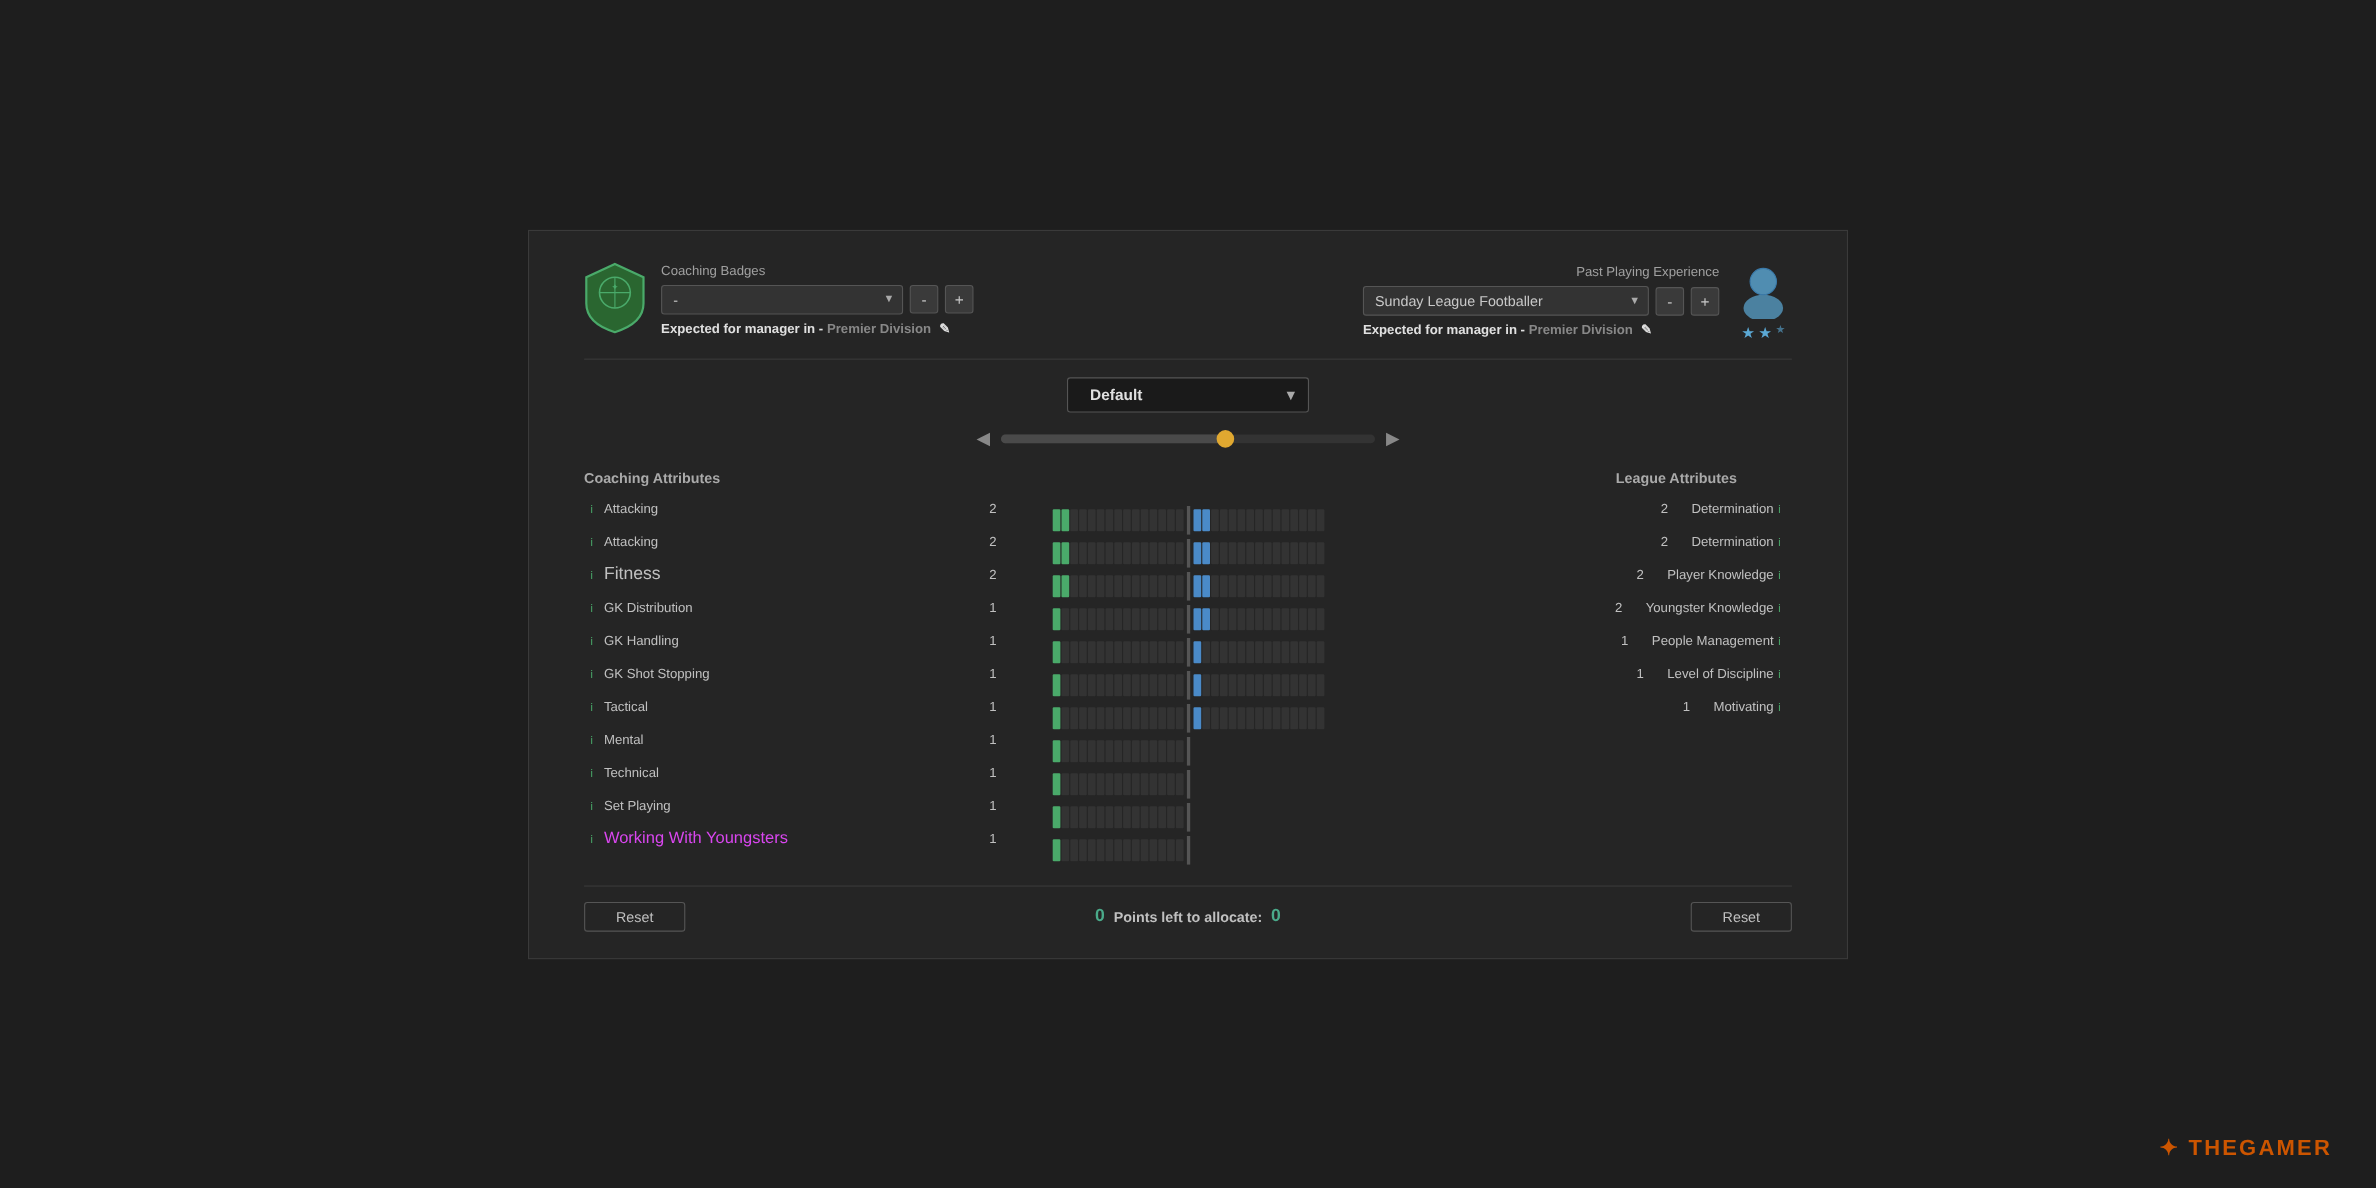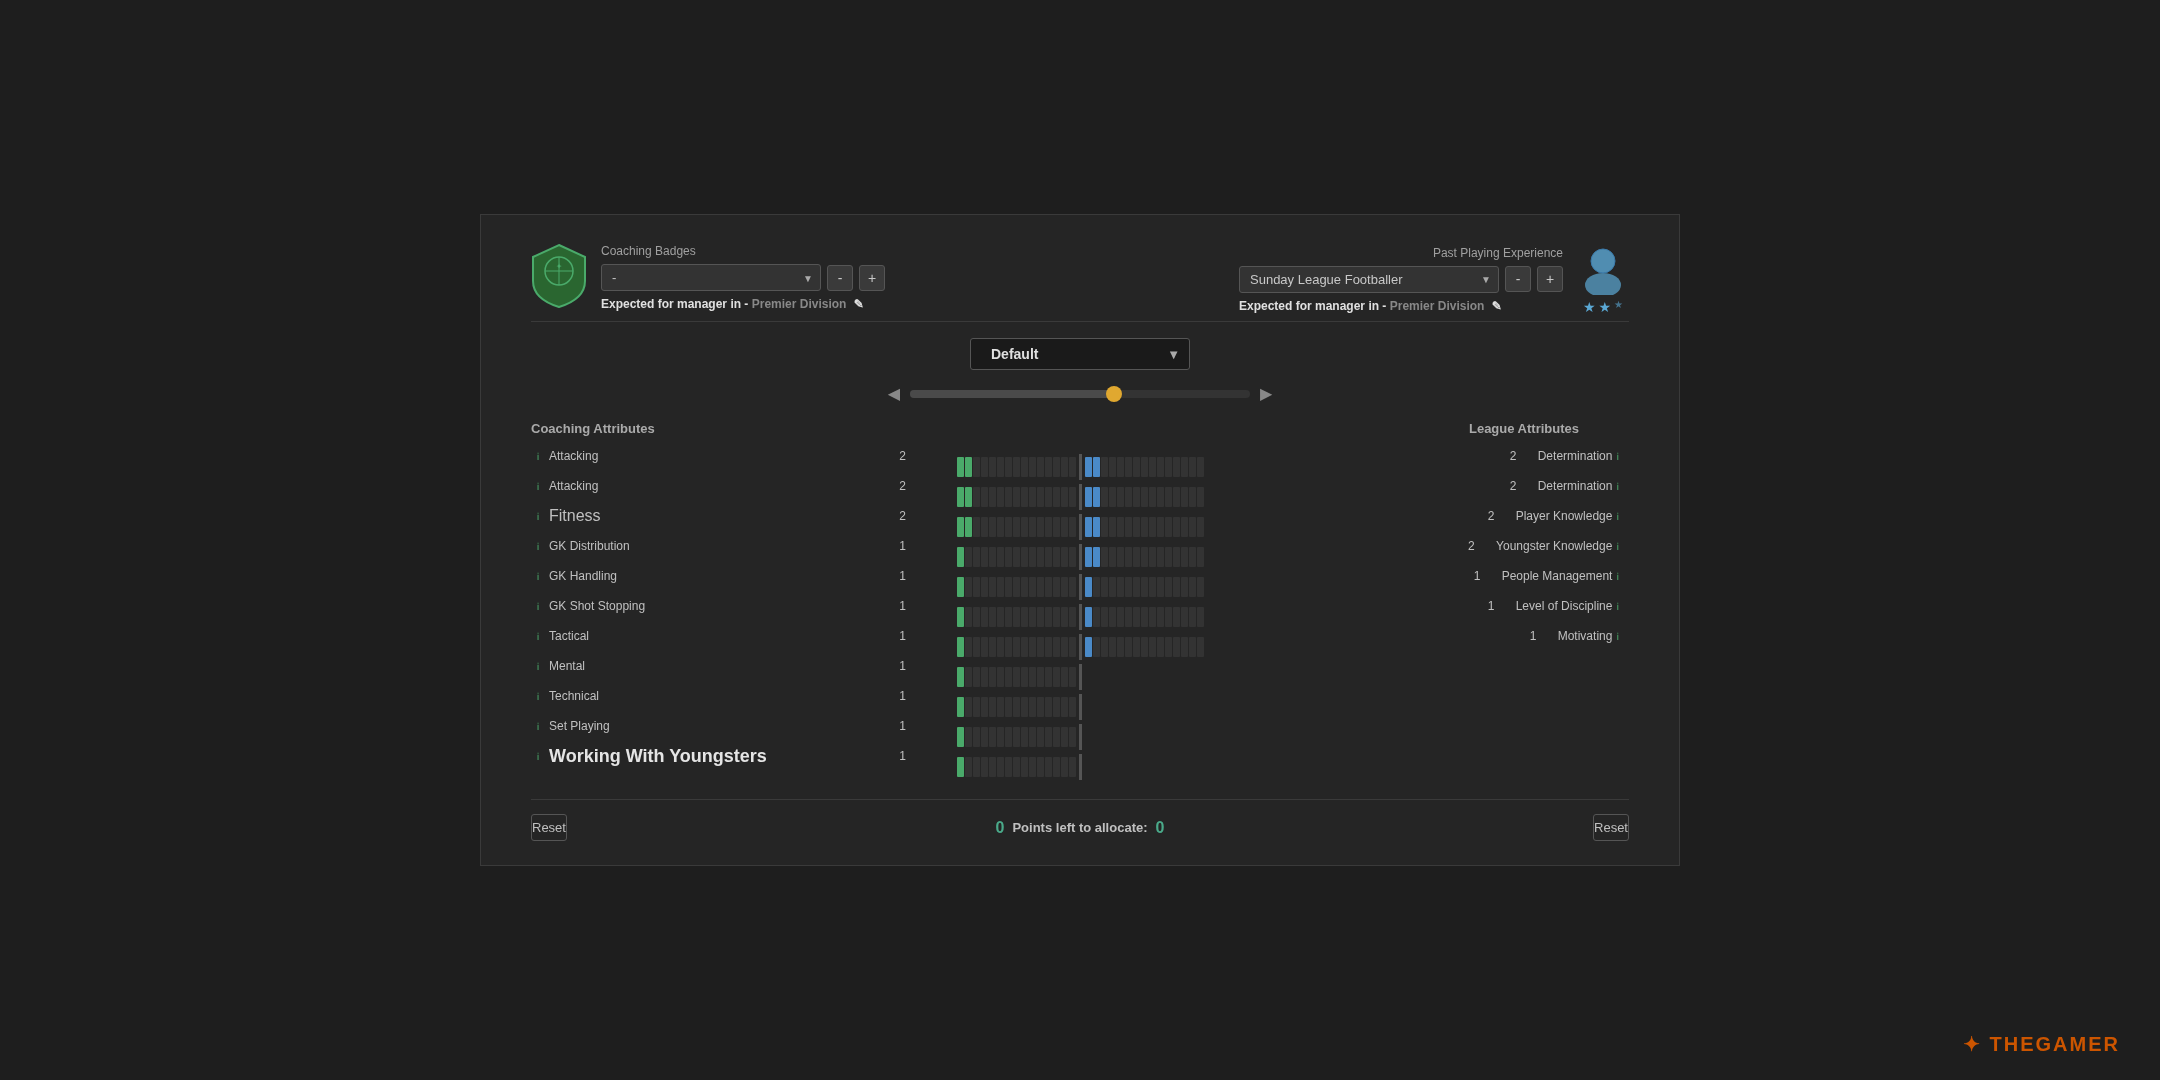--- a/index.html
+++ b/index.html
@@ -30,21 +30,21 @@
       letter-spacing: 2px;
       margin-bottom: 20px;
       text-transform: uppercase;
     }
 
     .top-section {
       display: flex;
       align-items: flex-start;
       justify-content: space-between;
       border-bottom: 1px solid #3a3a3a;
-      padding-bottom: 6px;
+      padding-bottom: 16px;
       margin-bottom: 16px;
     }
 
     .badges-label {
       font-size: 12px;
       color: #a0a0a0;
     }
 
     .dropdown-row {
       display: flex;
@@ -124,21 +124,21 @@
       appearance: none;
       width: 220px;
       border-radius: 3px;
       font-weight: 600;
     }
 
     .reset-btn {
       background: transparent;
       border: 1px solid #555;
       color: #c0c0c0;
-      padding: 5px 0;
+      padding: 5px 28px;
       cursor: pointer;
       font-size: 13px;
       border-radius: 3px;
     }
   </style>
 </head>
 <body>
 
 <div class="page-wrapper">
   <div style="width:1200px; background:#252525; border:1px solid #3a3a3a; padding:28px 50px 24px 50px; position:relative;">
@@ -281,21 +281,21 @@
               <span style="color: rgb(192, 192, 192); font-size: 12px; flex: 1 1 0%;">Technical</span>
               <span style="color: rgb(192, 192, 192); font-size: 12px; width: 20px; text-align: right; margin-right: 6px;">1</span>
             </div>
             <div style="display: flex; align-items: center; height: 28px; margin-bottom: 2px;">
               <span style="color: rgb(74, 170, 106); font-size: 10px; margin-right: 4px; width: 14px; text-align: center; cursor: pointer;">ℹ</span>
               <span style="color: rgb(192, 192, 192); font-size: 12px; flex: 1 1 0%;">Set Playing</span>
               <span style="color: rgb(192, 192, 192); font-size: 12px; width: 20px; text-align: right; margin-right: 6px;">1</span>
             </div>
             <div style="display: flex; align-items: center; height: 28px; margin-bottom: 2px;">
               <span style="color: rgb(74, 170, 106); font-size: 10px; margin-right: 4px; width: 14px; text-align: center; cursor: pointer;">ℹ</span>
-              <span style="color: #e5e5e5; font-size: 18px; flex: 1 1 0%; font-weight: bold;">Working With Youngsters</span>
+              <span style="color: #d946ef; font-size: 15px; flex: 1 1 0%;">Working With Youngsters</span>
               <span style="color: rgb(192, 192, 192); font-size: 12px; width: 20px; text-align: right; margin-right: 6px;">1</span>
             </div>
           </div>
       </div>
 
       <div style="width:320px; display:flex; flex-direction:column;">
         <div style="height:26px; margin-bottom:6px;"></div>
         <div id="center-bars">
             <div style="display: flex; align-items: center; height: 28px; margin-bottom: 2px; justify-content: center;">
               <div style="display: flex; gap: 1px; justify-content: flex-end; width: 130px;">

